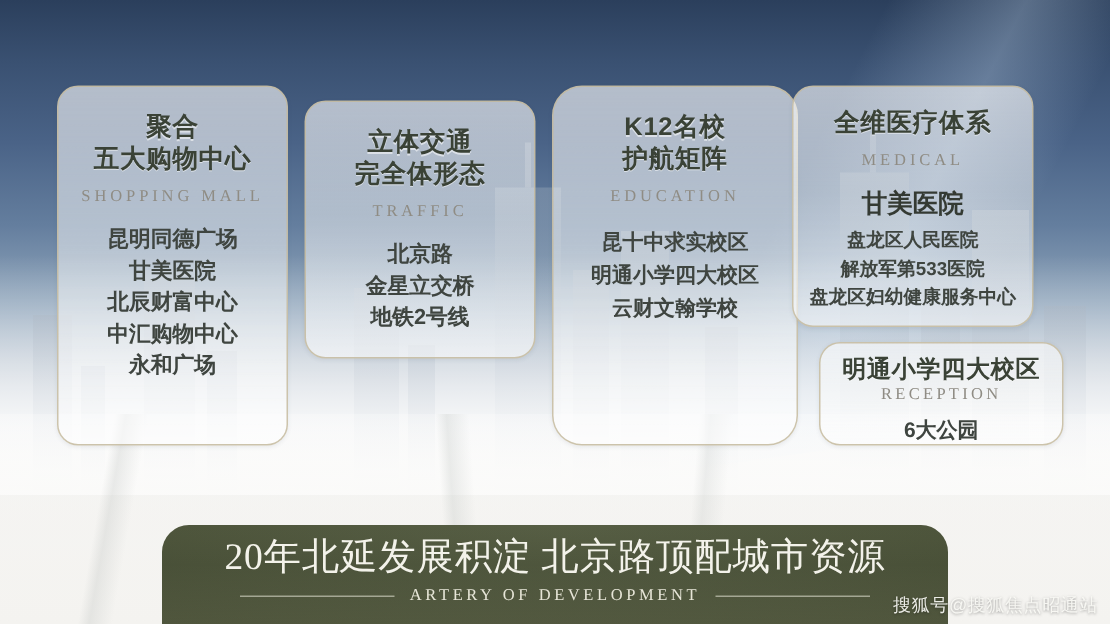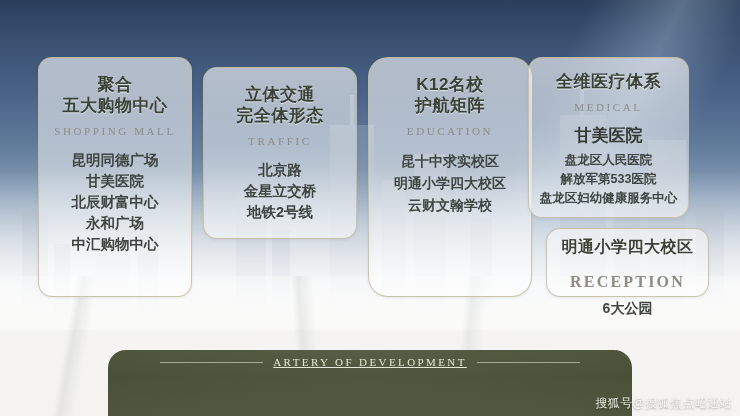--- a/index.html
+++ b/index.html
@@ -97,21 +97,21 @@
   .c5 .cn-title{margin-top:7px;font-size:16px;}
 
   .en-title{
     color:#8f8c84;
     font-family:"Liberation Serif","DejaVu Serif",serif;
     font-size:11px;
     letter-spacing:2.6px;
     margin-top:9px;
     text-transform:uppercase;
   }
-  .c5 .en-title{margin-top:16px;font-size:16px;letter-spacing:2.2px;font-weight:bold;}
+  .c5 .en-title{margin-top:0;font-size:11px;letter-spacing:2.2px;}
 
   .body-list{
     margin-top:13px;
     color:#3f4540;
     font-size:14.5px;
     line-height:21px;
     font-weight:bold;
   }
   .c3 .body-list{font-size:14px;line-height:22px;}
   .c5 .body-list{margin-top:7px;font-size:14px;}
@@ -145,21 +145,21 @@
     letter-spacing:.5px;
   }
   .banner-sub-wrap{
     position:relative;z-index:2;display:flex;align-items:center;justify-content:center;
     margin-top:6px;padding:0 52px;
   }
   .banner-sub-wrap .rule{flex:1;height:1px;background:rgba(235,235,220,.55);}
   .banner-sub{
     color:#e7e6d8;
     font-family:"Liberation Serif","DejaVu Serif",serif;
-    font-size:11px;letter-spacing:2.4px;white-space:nowrap;padding:0 10px;text-decoration:underline;
+    font-size:11px;letter-spacing:2.4px;white-space:nowrap;padding:0 10px;
   }
 
   .watermark{
     position:absolute;right:8px;bottom:4px;z-index:5;
     color:rgba(250,250,245,.92);
     font-size:12px;letter-spacing:.4px;
     text-shadow:0 1px 2px rgba(0,0,0,.35);
     white-space:nowrap;
   }
 </style>
@@ -196,22 +196,22 @@
     <div class="card c1">
       <div class="cn-title">
         <div>聚合</div>
         <div>五大购物中心</div>
       </div>
       <div class="en-title">SHOPPING MALL</div>
       <div class="body-list">
         <div>昆明同德广场</div>
         <div>甘美医院</div>
         <div>北辰财富中心</div>
+        <div>中汇购物中心</div>
         <div>永和广场</div>
-        <div>中汇购物中心</div>
       </div>
     </div>
 
     <div class="card c2">
       <div class="cn-title">
         <div>立体交通</div>
         <div>完全体形态</div>
       </div>
       <div class="en-title">TRAFFIC</div>
       <div class="body-list">
@@ -253,20 +253,21 @@
       </div>
       <div class="en-title">RECEPTION</div>
       <div class="body-list">
         <div>6大公园</div>
       </div>
     </div>
 
   </div>
 
   <div class="banner">
+    <div class="banner-main">20年北延发展积淀 北京路顶配城市资源</div>
     <div class="banner-sub-wrap">
       <span class="rule"></span>
       <span class="banner-sub">ARTERY OF DEVELOPMENT</span>
       <span class="rule"></span>
     </div>
   </div>
 
   <div class="watermark">搜狐号@搜狐焦点昭通站</div>
 
 </div>

